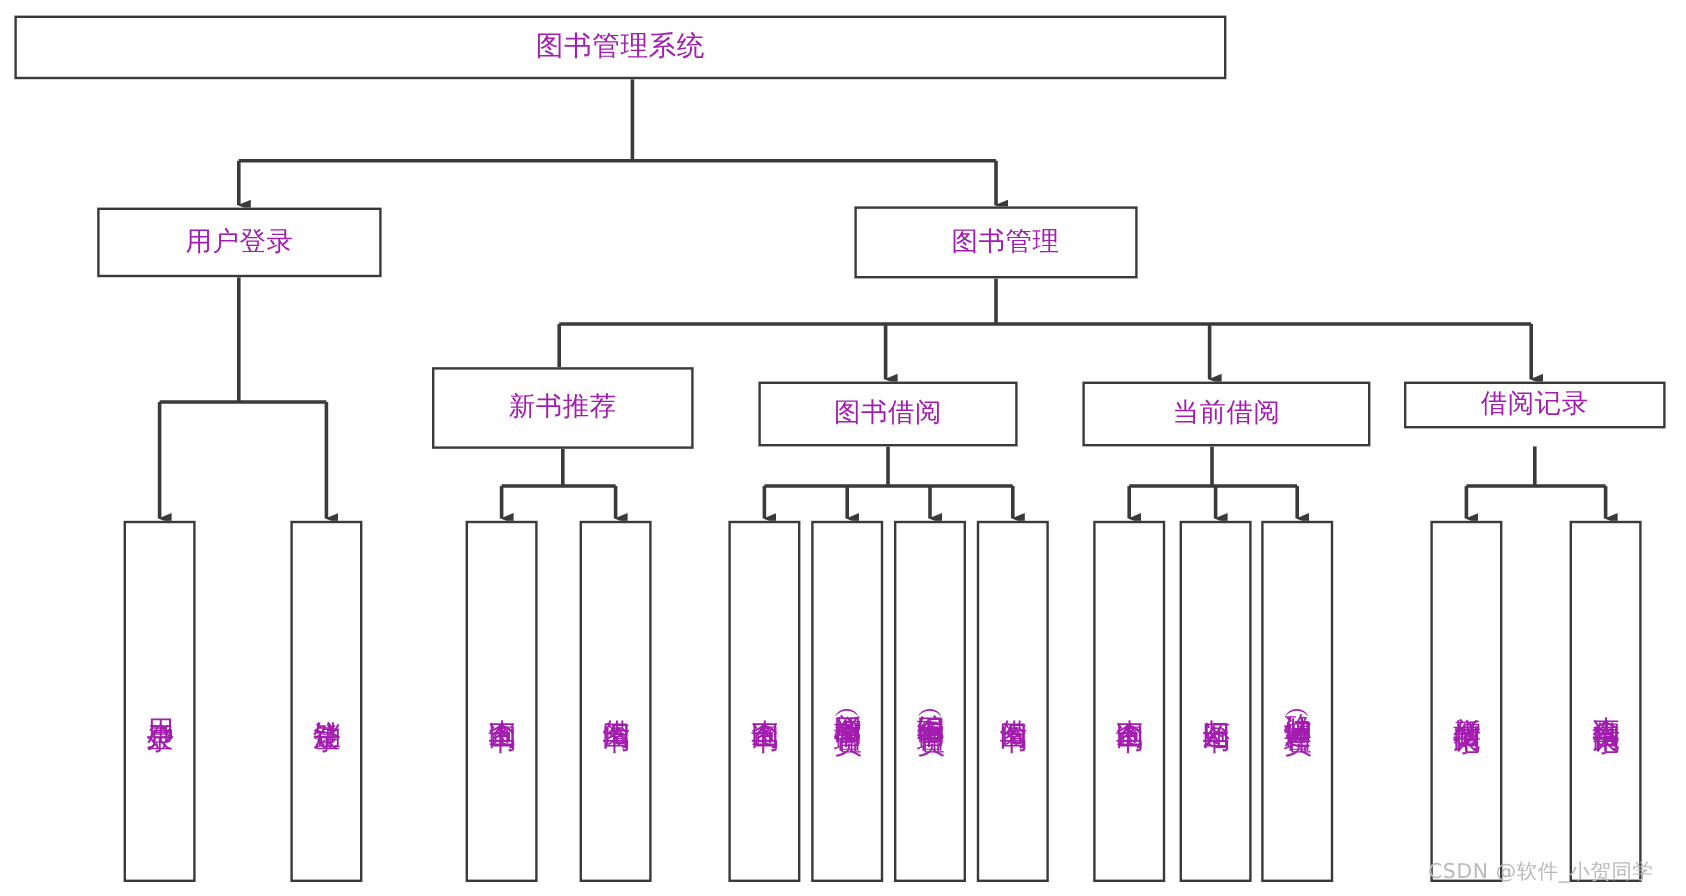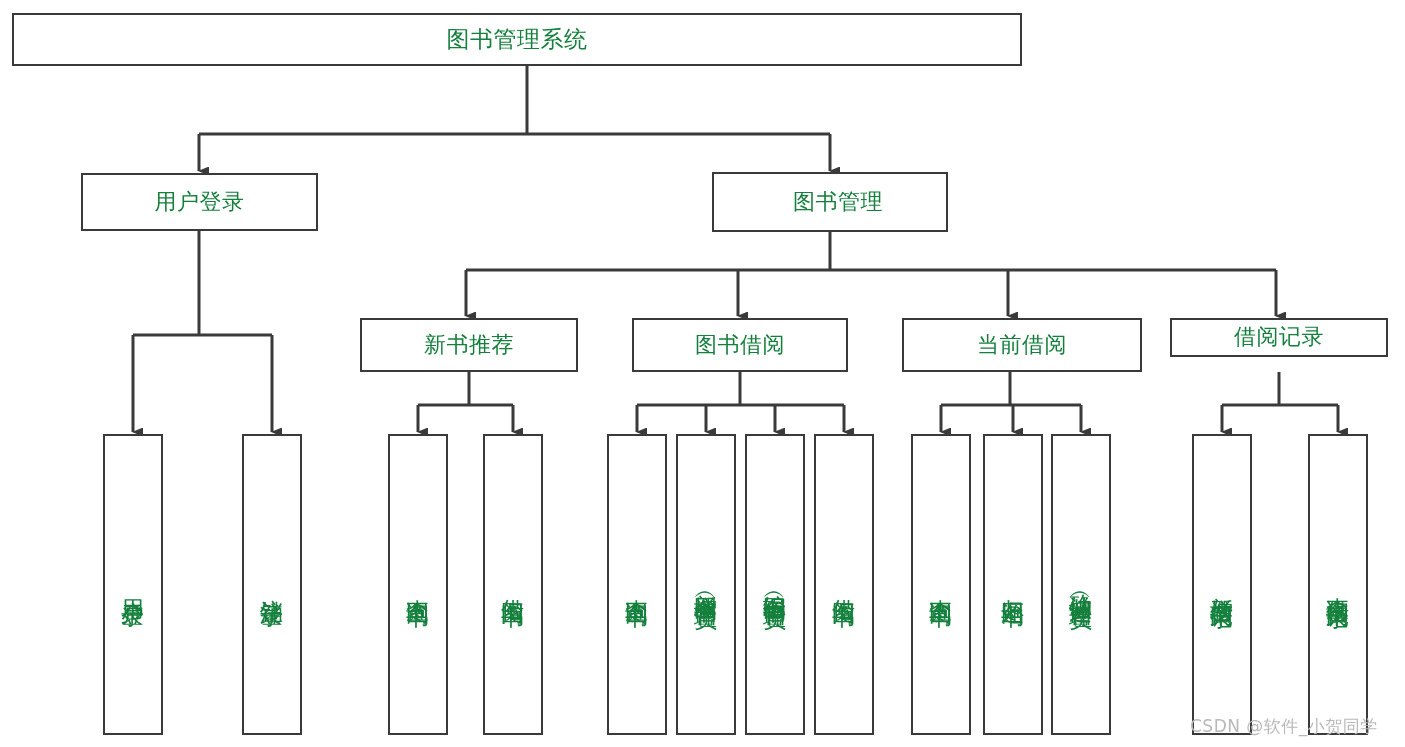--- a/index.html
+++ b/index.html
@@ -26,21 +26,21 @@
     pointer-events: none;
   }
   .node {
     position: absolute;
     box-sizing: border-box;
     background: #ffffff;
     border: 2px solid #3a3a3a;
     display: flex;
     align-items: center;
     justify-content: center;
-    color: #15803d;
+    color: #a21caf;
   }
   .node .label {
     display: block;
     text-align: center;
     line-height: 1.12;
     letter-spacing: 0.5px;
   }
   .node.horizontal .label {
     writing-mode: horizontal-tb;
     font-size: 22px;
@@ -112,21 +112,21 @@
   <div id="node-layer">
       <div class="node horizontal root" style="left: 12px; top: 13px; width: 1010px; height: 53px; border-color: rgb(58, 58, 58); background: rgb(255, 255, 255);">
         <span class="label">图书管理系统</span>
       </div>
       <div class="node horizontal" style="left: 81px; top: 173px; width: 237px; height: 58px; border-color: rgb(58, 58, 58); background: rgb(255, 255, 255);">
         <span class="label">用户登录</span>
       </div>
       <div class="node horizontal" style="left: 712px; top: 172px; width: 236px; height: 60px; border-color: rgb(58, 58, 58); background: rgb(255, 255, 255); padding-left: 16px;">
         <span class="label">图书管理</span>
       </div>
-      <div class="node horizontal" style="left: 360px; top: 318px; width: 218px; height: 54px; border-color: rgb(58, 58, 58); background: rgb(255, 255, 255);">
+      <div class="node horizontal" style="left: 360px; top: 306px; width: 218px; height: 68px; border-color: rgb(58, 58, 58); background: rgb(255, 255, 255);">
         <span class="label">新书推荐</span>
       </div>
       <div class="node horizontal" style="left: 632px; top: 318px; width: 216px; height: 54px; border-color: rgb(58, 58, 58); background: rgb(255, 255, 255);">
         <span class="label">图书借阅</span>
       </div>
       <div class="node horizontal" style="left: 902px; top: 318px; width: 240px; height: 54px; border-color: rgb(58, 58, 58); background: rgb(255, 255, 255);">
         <span class="label">当前借阅</span>
       </div>
       <div class="node horizontal" style="left: 1170px; top: 318px; width: 218px; height: 39px; border-color: rgb(58, 58, 58); background: rgb(255, 255, 255);">
         <span class="label">借阅记录</span>

